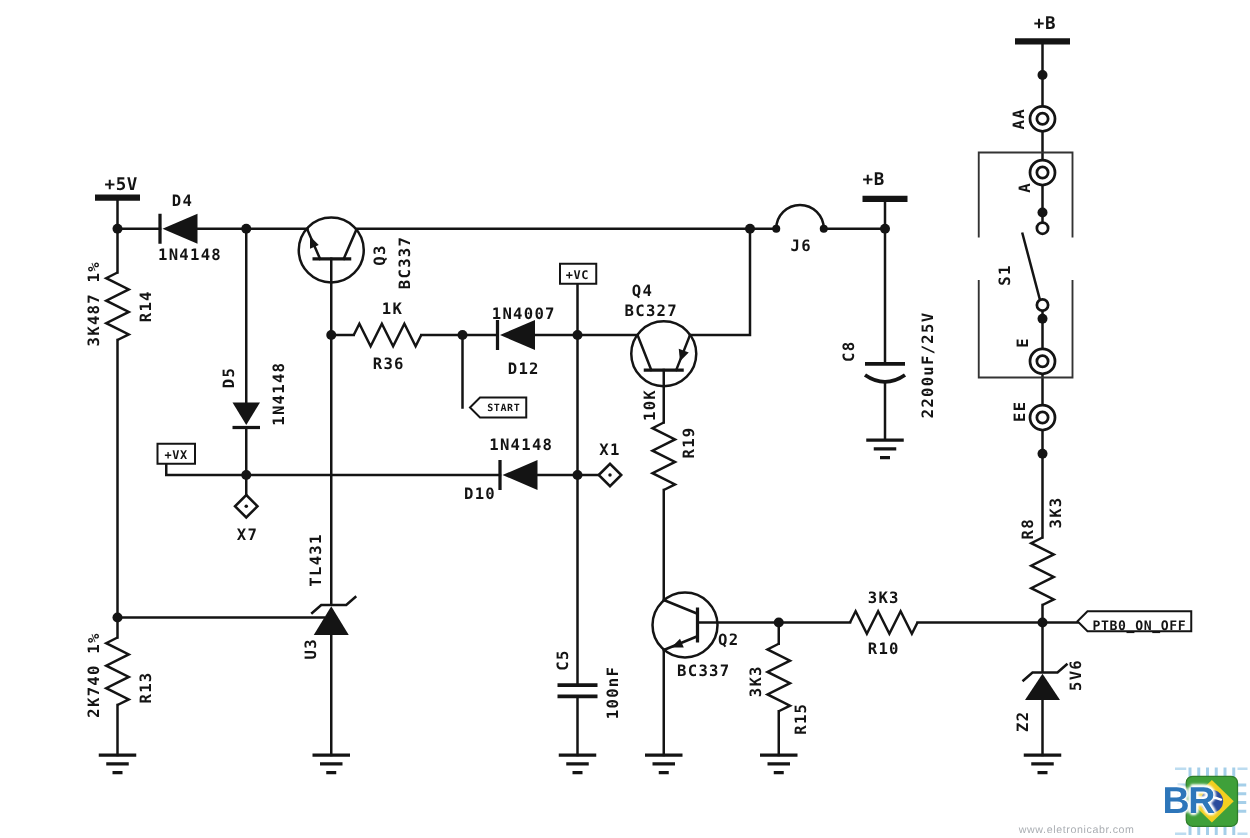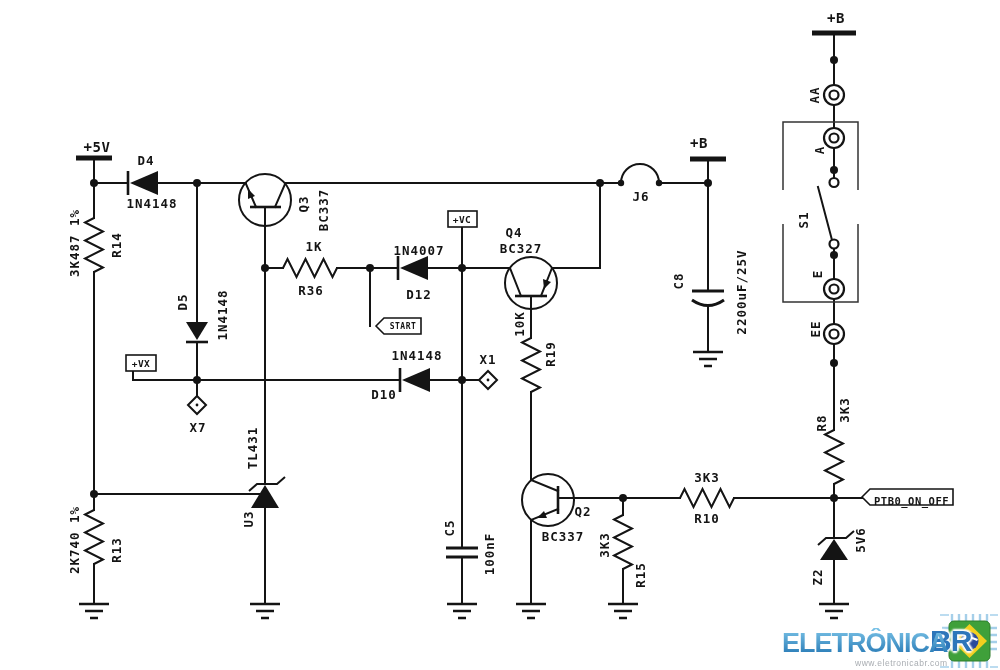--- a/index.html
+++ b/index.html
@@ -18,21 +18,21 @@
   .fill{fill:#141414;stroke:none;}
   .ring{stroke:#141414;stroke-width:2.2;fill:#fff;}
   .box{stroke:#333;stroke-width:1.5;fill:none;}
   .lblbox{stroke:#141414;stroke-width:1.6;fill:#fff;}
   
   .logo{position:absolute;left:770px;top:622px;width:230px;height:48px;}
   .brand{position:absolute;left:12px;top:6px;font-family:"Liberation Sans",sans-serif;font-weight:bold;
          font-size:27px;letter-spacing:-1px;background:linear-gradient(#7cc4e8,#1b6fae);
          -webkit-background-clip:text;background-clip:text;color:transparent;}
   .brurl{position:absolute;left:45px;top:36px;font-family:"Liberation Sans",sans-serif;
-         font-size:8.5px;color:#a9adb2;letter-spacing:.5px;margin-left:40px;}
+         font-size:8.5px;color:#a9adb2;letter-spacing:.5px;}
   .chip{position:absolute;left:168px;top:-10px;width:62px;height:58px;}
   .brtxt{position:absolute;left:160px;top:2px;font-family:"Liberation Sans",sans-serif;font-weight:bold;
          font-size:30px;color:#2d76ba;letter-spacing:-1px;
          text-shadow:0 0 3px #fff,2px 0 2px #fff,-2px 0 2px #fff,0 2px 2px #fff,0 -2px 2px #fff;}
 </style>
 </head>
 <body>
 
 <div id="stage">
 <svg width="1000" height="670" viewBox="0 0 1000 670">
@@ -300,16 +300,15 @@
           <rect x="52" y="2" width="8" height="2"></rect>
       <rect x="2" y="54" width="9" height="2"></rect>
           <rect x="52" y="54" width="8" height="2"></rect>
     </g>
     <rect x="11" y="9" width="41" height="40" rx="5" fill="#3fa03a" stroke="#2e7d2a" stroke-width="1"></rect>
     <polygon points="31.5,12 49,29 31.5,46 14,29" fill="#f2cf1f"></polygon>
     <circle cx="31.5" cy="29" r="9" fill="#2a4b9c"></circle>
     <path d="M23.5,27 Q31.5,24 39.5,28" stroke="#fff" stroke-width="2" fill="none"></path>
   </svg>
   <span class="brtxt">BR</span>
-  <span class="brand">ELETRÔNICA</span>
   <span class="brurl">www.eletronicabr.com</span>
 </div>
 </div>
 
 </body></html>

